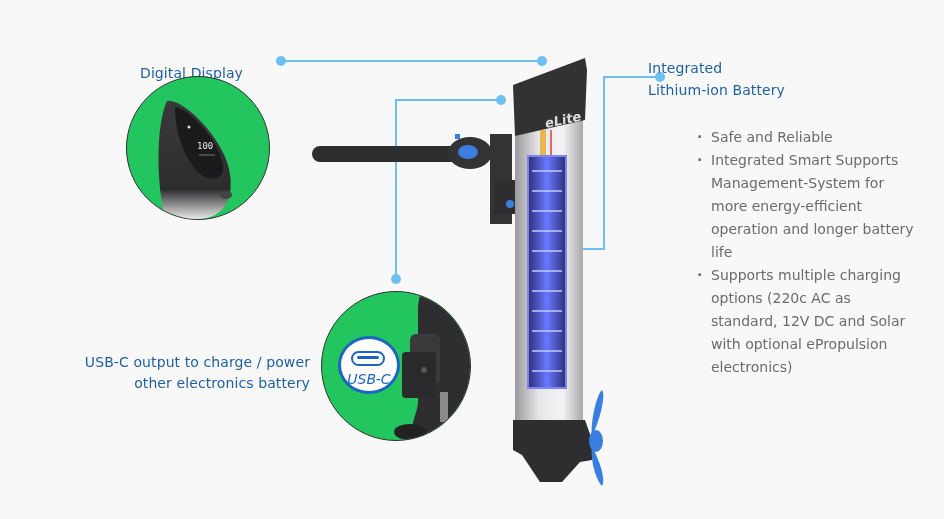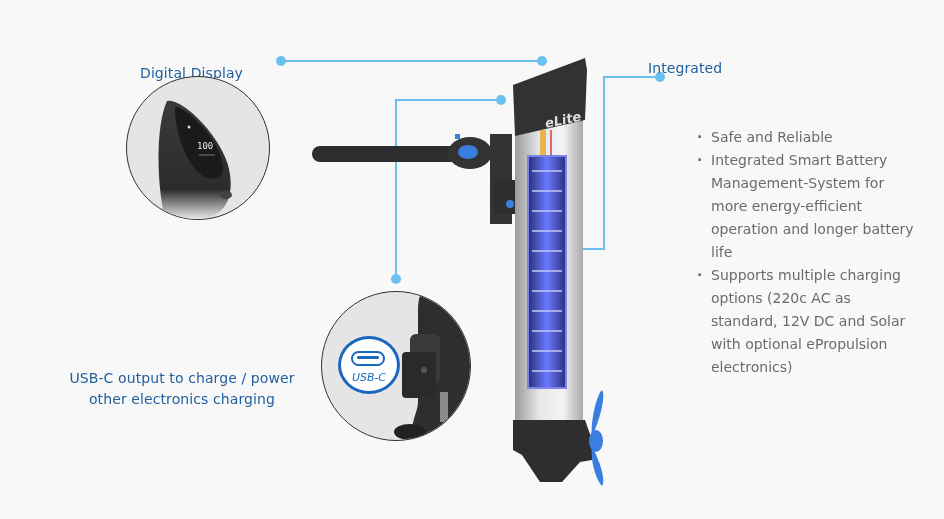--- a/index.html
+++ b/index.html
@@ -7,21 +7,21 @@
     width:944px; height:519px; background:#f8f8f8; position:relative; overflow:hidden;
     font-family:"DejaVu Sans", sans-serif;
   }
   .abs { position:absolute; }
   .label-blue { color:#1f5f9e; font-size:14px; letter-spacing:0.1px; }
   .line { position:absolute; background:#6cc0f0; }
   .dot { position:absolute; width:10px; height:10px; border-radius:50%; background:#6cc0f0; }
   .feature-list { list-style:none; margin:18px; padding:0; }
   .feature-list li { position:relative; padding-left:16px; color:#6b6b6b; font-size:14px; line-height:23px; }
   .feature-list li::before { content:"·"; position:absolute; left:2px; top:0; color:#6b6b6b; font-weight:bold; }
-  .circle { position:absolute; border-radius:50%; border:1.5px solid #333; background:#e5e5e5; overflow:hidden;text-decoration:underline; }
+  .circle { position:absolute; border-radius:50%; border:1.5px solid #333; background:#22c55e; overflow:hidden;text-decoration:underline; }
 </style>
 </head>
 <body>
 
 <div class="abs label-blue" style="left:140px; top:51px;margin-top:14px;">Digital Display</div>
 <div class="dot" style="left:276px; top:56px;"></div>
 <div class="line" style="left:281px; top:60px; width:261px; height:2px;"></div>
 <div class="dot" style="left:537px; top:56px;"></div>
 
 <div class="circle" style="left:126px; top:76px; width:142px; height:142px;">
@@ -54,41 +54,42 @@
     <rect x="80" y="60" width="34" height="46" rx="4" fill="#2a2a2c"></rect>
     <circle cx="102" cy="78" r="3" fill="#555"></circle>
     <ellipse cx="88" cy="140" rx="16" ry="8" fill="#222"></ellipse>
     <rect x="118" y="100" width="8" height="30" fill="#8a8a8a"></rect>
   </svg>
   
   <div class="abs" style="left:16px; top:44px; width:56px; height:52px; border:3px solid #1b67c0; border-radius:50%; background:#fff;">
     <div class="abs" style="left:10px; top:12px; width:30px; height:11px; border:2.5px solid #1b67c0; border-radius:8px;">
       <div class="abs" style="left:4px; top:3px; width:22px; height:3px; background:#1b67c0; border-radius:2px;"></div>
     </div>
-    <div class="abs" style="left:0; top:32px; width:56px; text-align:center; font-size:11px; font-style:italic; color:#1b67c0;">USB-C</div>
+    <div class="abs" style="left:0; top:32px; width:56px; text-align:center; font-size:14px; font-style:italic; color:#1b67c0;">USB-C</div>
   </div>
 </div>
 
-<div class="abs label-blue" style="left:54px; top:368px; width:256px; text-align:center; line-height:21px;">
+<div class="abs label-blue" style="left:54px; top:352px; width:256px; text-align:right; line-height:21px;">
   <div>USB-C output to charge / power</div>
-  <div>other electronics charging</div>
+  <div>other electronics battery</div>
 </div>
 
 <div class="dot" style="left:655px; top:72px;"></div>
 <div class="line" style="left:604px; top:76px; width:56px; height:2px;"></div>
 <div class="line" style="left:603px; top:76px; width:2px; height:174px;"></div>
 <div class="line" style="left:548px; top:248px; width:57px; height:2px;"></div>
 <div class="dot" style="left:543px; top:244px;"></div>
 
 <div class="abs label-blue" style="left:648px; top:57px; line-height:22px;">
   <div>Integrated</div>
+  <div>Lithium-ion Battery</div>
 </div>
 <ul class="feature-list abs" style="left:677px; top:108px; width:225px;">
   <li>Safe and Reliable</li>
-  <li>Integrated Smart Battery Management-System for more energy-efficient operation and longer battery life</li>
+  <li>Integrated Smart Supports Management-System for more energy-efficient operation and longer battery life</li>
   <li>Supports multiple charging options (220c AC as standard, 12V DC and Solar with optional ePropulsion electronics)</li>
 </ul>
 
 <svg class="abs" style="left:300px; top:50px;" width="340" height="440" viewBox="0 0 340 440">
   <defs>
     <linearGradient id="tube" x1="0" y1="0" x2="1" y2="0">
       <stop offset="0" stop-color="#9a9a9c"></stop>
       <stop offset="0.35" stop-color="#e6e6e8"></stop>
       <stop offset="0.7" stop-color="#f4f4f6"></stop>
       <stop offset="1" stop-color="#a8a8aa"></stop>

